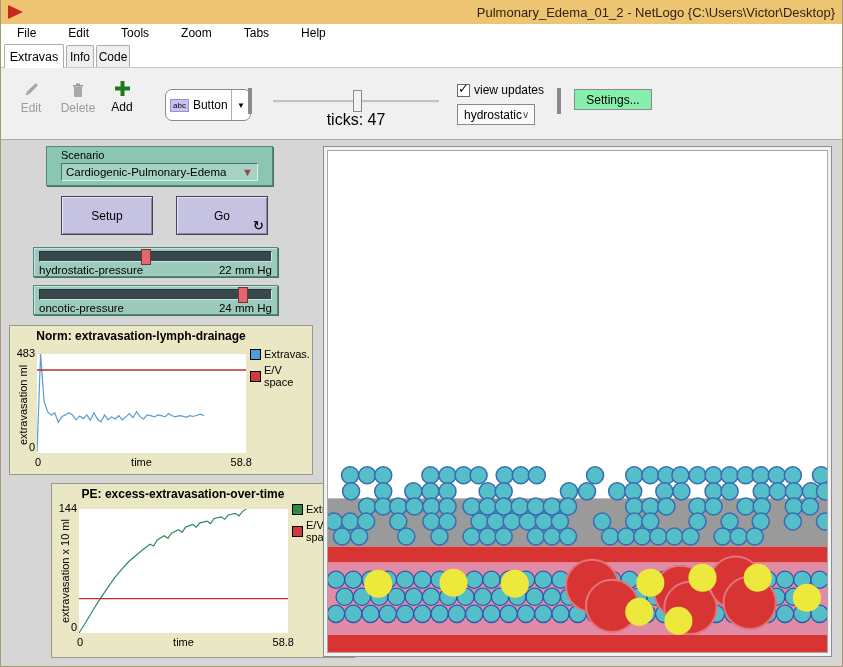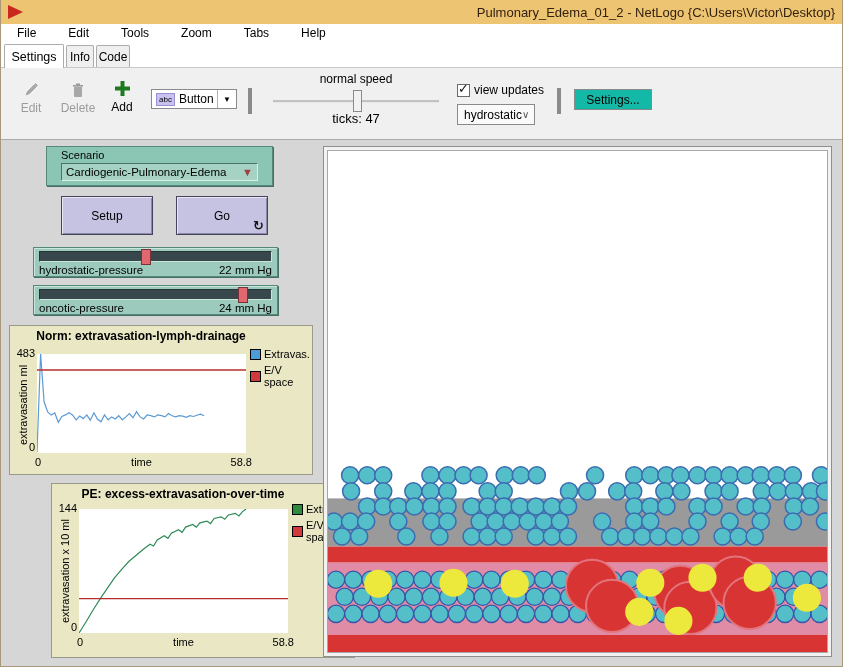--- a/index.html
+++ b/index.html
@@ -35,21 +35,21 @@
     align-items:center;font-size:12px;}
   .abc-badge{background:#C9C2F0;border:1px solid #9A90D0;font-size:8px;padding:0 2px;
     margin:0 4px 0 4px;line-height:11px;}
   .combo .arrowbox{margin-left:auto;border-left:1px solid #B0B0B0;height:100%;
     display:flex;align-items:center;padding:0 5px;font-size:8px;}
   .speed-track{position:absolute;height:3px;background:#C2C2C2;border-bottom:1px solid #E8E8E8;}
   .speed-thumb{position:absolute;width:9px;height:22px;background:#F2F2F2;border:1px solid #8A8A8A;}
   .checkrow{position:absolute;display:flex;align-items:center;font-size:12px;gap:4px;}
   .checkbox{width:13px;height:13px;background:#FFF;border:1px solid #6A6A6A;position:relative;}
   .checkbox .mark{position:absolute;left:0px;top:-4px;font-size:13px;font-weight:bold;color:#111;}
-  .pushbtn{position:absolute;background:#14b8a6;border:1px solid #8A8A8A;font-size:12px;
+  .pushbtn{position:absolute;background:#86efac;border:1px solid #8A8A8A;font-size:12px;
     display:flex;align-items:center;justify-content:center;}
   
   .main-bg{position:absolute;left:0;top:140px;width:100%;height:527px;background:#D6D6D6;}
   
   .chooser{position:absolute;left:45px;top:146px;width:227px;height:40px;background:#8BC5B4;
     border:1px solid #55887A;box-shadow:1px 1px 0 #456F64;font-size:11px;padding:2px 14px;}
   .chooser-sel{margin-top:2px;height:18px;background:#A6D2C4;border-top:1px solid #47756A;
     border-left:1px solid #47756A;border-bottom:1px solid #D9EFE7;border-right:1px solid #D9EFE7;
     display:flex;align-items:center;padding:0 4px;font-size:11.5px;}
   .chooser-sel .tri{margin-left:auto;color:#A04048;font-size:11px;}
@@ -97,21 +97,21 @@
   <div class="menubar">
     <span>File</span>
     <span>Edit</span>
     <span>Tools</span>
     <span>Zoom</span>
     <span>Tabs</span>
     <span>Help</span>
   </div>
 
   <div class="tabstrip">
-    <div class="tab sel" style="left:3px;width:60px;">Settings</div>
+    <div class="tab sel" style="left:3px;width:60px;">Extravas</div>
     <div class="tab" style="left:65px;width:28px;">Info</div>
     <div class="tab" style="left:95px;width:34px;">Code</div>
   </div>
 
   <div class="toolbar">
     <div class="tool disabled" style="left:10px;top:14px;width:40px;">
       <svg width="16" height="16" viewBox="0 0 16 16" style="margin:0 auto;">
           <path d="M3 13 L4.5 9.5 L11 3 L13 5 L6.5 11.5 Z M11.5 2.5 L13.5 4.5 L14.5 3.5 L12.5 1.5 Z" fill="#A8A8A8" stroke="#8A8A8A" stroke-width="0.5"></path>
         </svg>
       <span class="lbl">Edit</span>
@@ -124,31 +124,30 @@
         </svg>
       <span class="lbl">Delete</span>
     </div>
     <div class="tool" style="left:103px;top:12px;width:36px;">
       <svg width="17" height="17" viewBox="0 0 17 17" style="margin:0 auto;">
           <rect x="6.5" y="1" width="4" height="15" fill="#1E7A1E"></rect>
           <rect x="1" y="6.5" width="15" height="4" fill="#1E7A1E"></rect>
         </svg>
       <span class="lbl">Add</span>
     </div>
-    <div class="combo" style="left:150px;top:21px;width:86px;height:20px;">
+    <div class="combo" style="left:164px;top:21px;width:86px;height:32px;border-radius:7px;">
       <span class="abc-badge">abc</span>
       <span>Button</span>
       <span class="arrowbox">▼</span>
     </div>
     <div class="sep" style="left:247px;"></div>
-    <div style="position:absolute;left:272px;top:4px;width:166px;text-align:center;font-size:12px;">normal speed</div>
     <div class="speed-track" style="left:272px;top:32px;width:166px;">
       <div class="speed-thumb" style="top: -10px; left: 48%;"></div>
     </div>
-    <div style="position:absolute;left:272px;top:43px;width:166px;text-align:center;font-size:13px;">ticks: 47</div>
+    <div style="position:absolute;left:272px;top:43px;width:166px;text-align:center;font-size:16px;">ticks: 47</div>
     <div class="checkrow" style="left:456px;top:15px;">
       <span class="checkbox">
           <span class="mark">✓</span>
         </span>
       <span>view updates</span>
     </div>
     <div class="combo" style="left:456px;top:36px;width:78px;height:21px;background:#FAFAFA;padding-left:6px;">
       <span>hydrostatic</span>
       <span style="margin-left:auto;padding-right:6px;color:#555;font-size:10px;">∨</span>
     </div>

